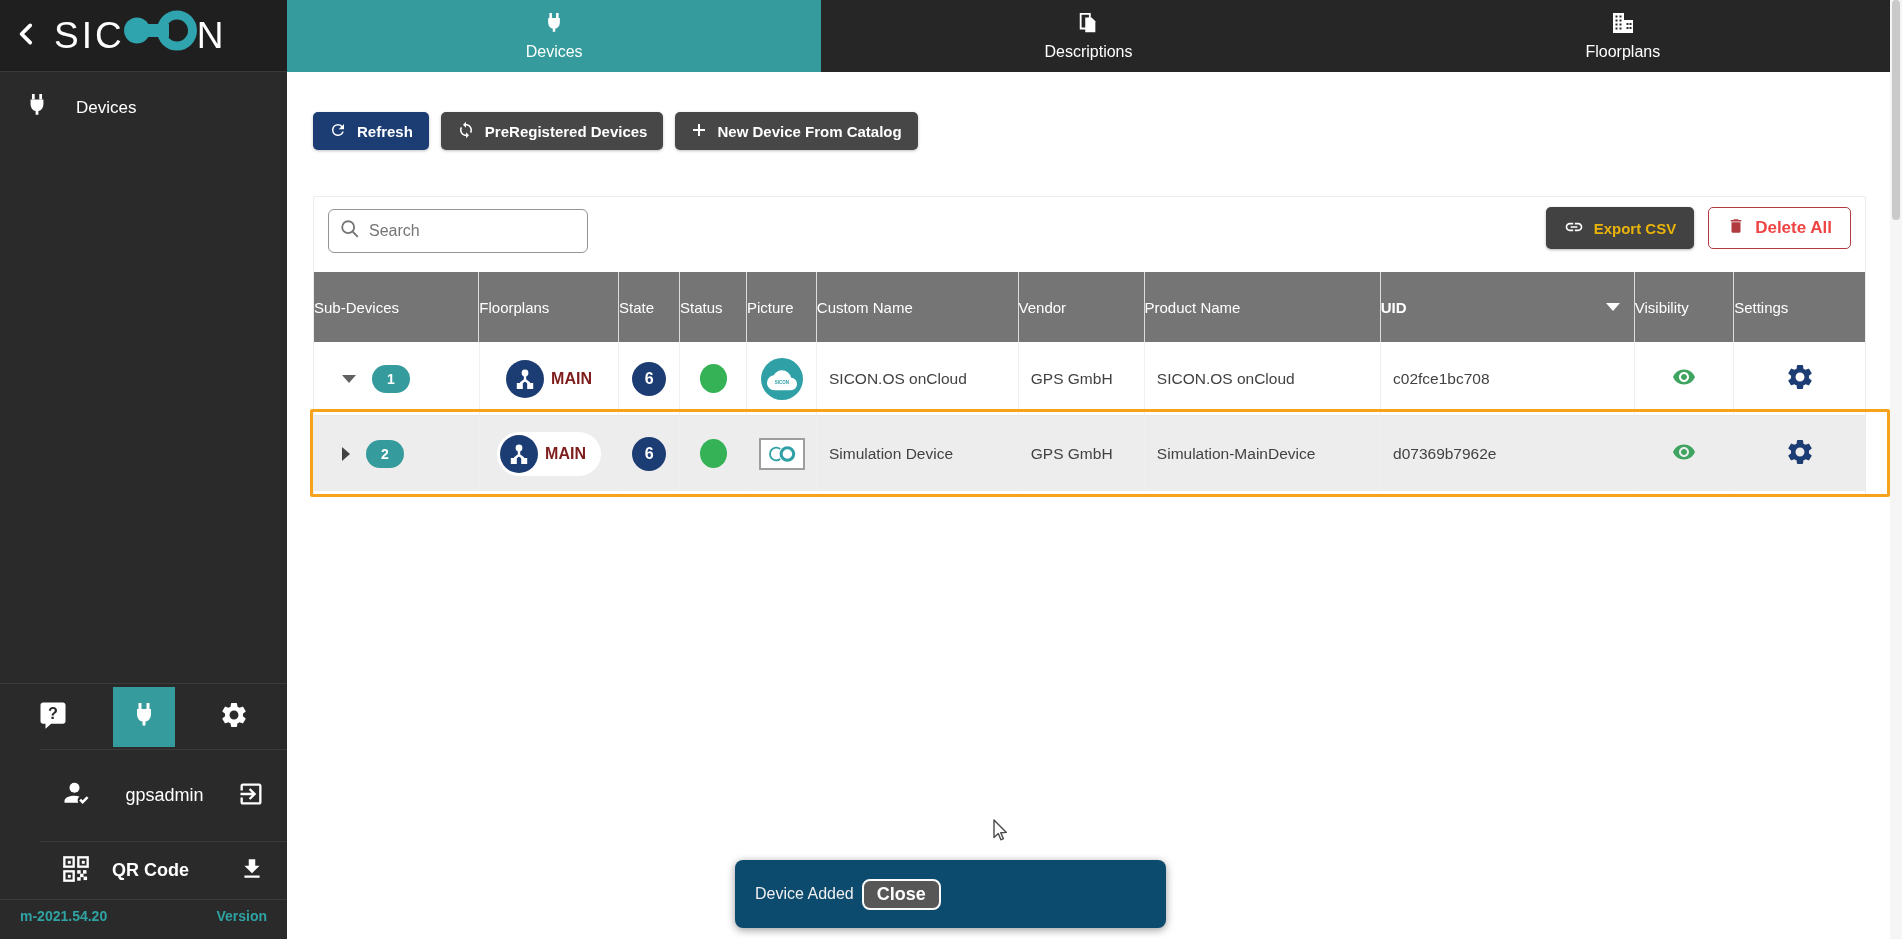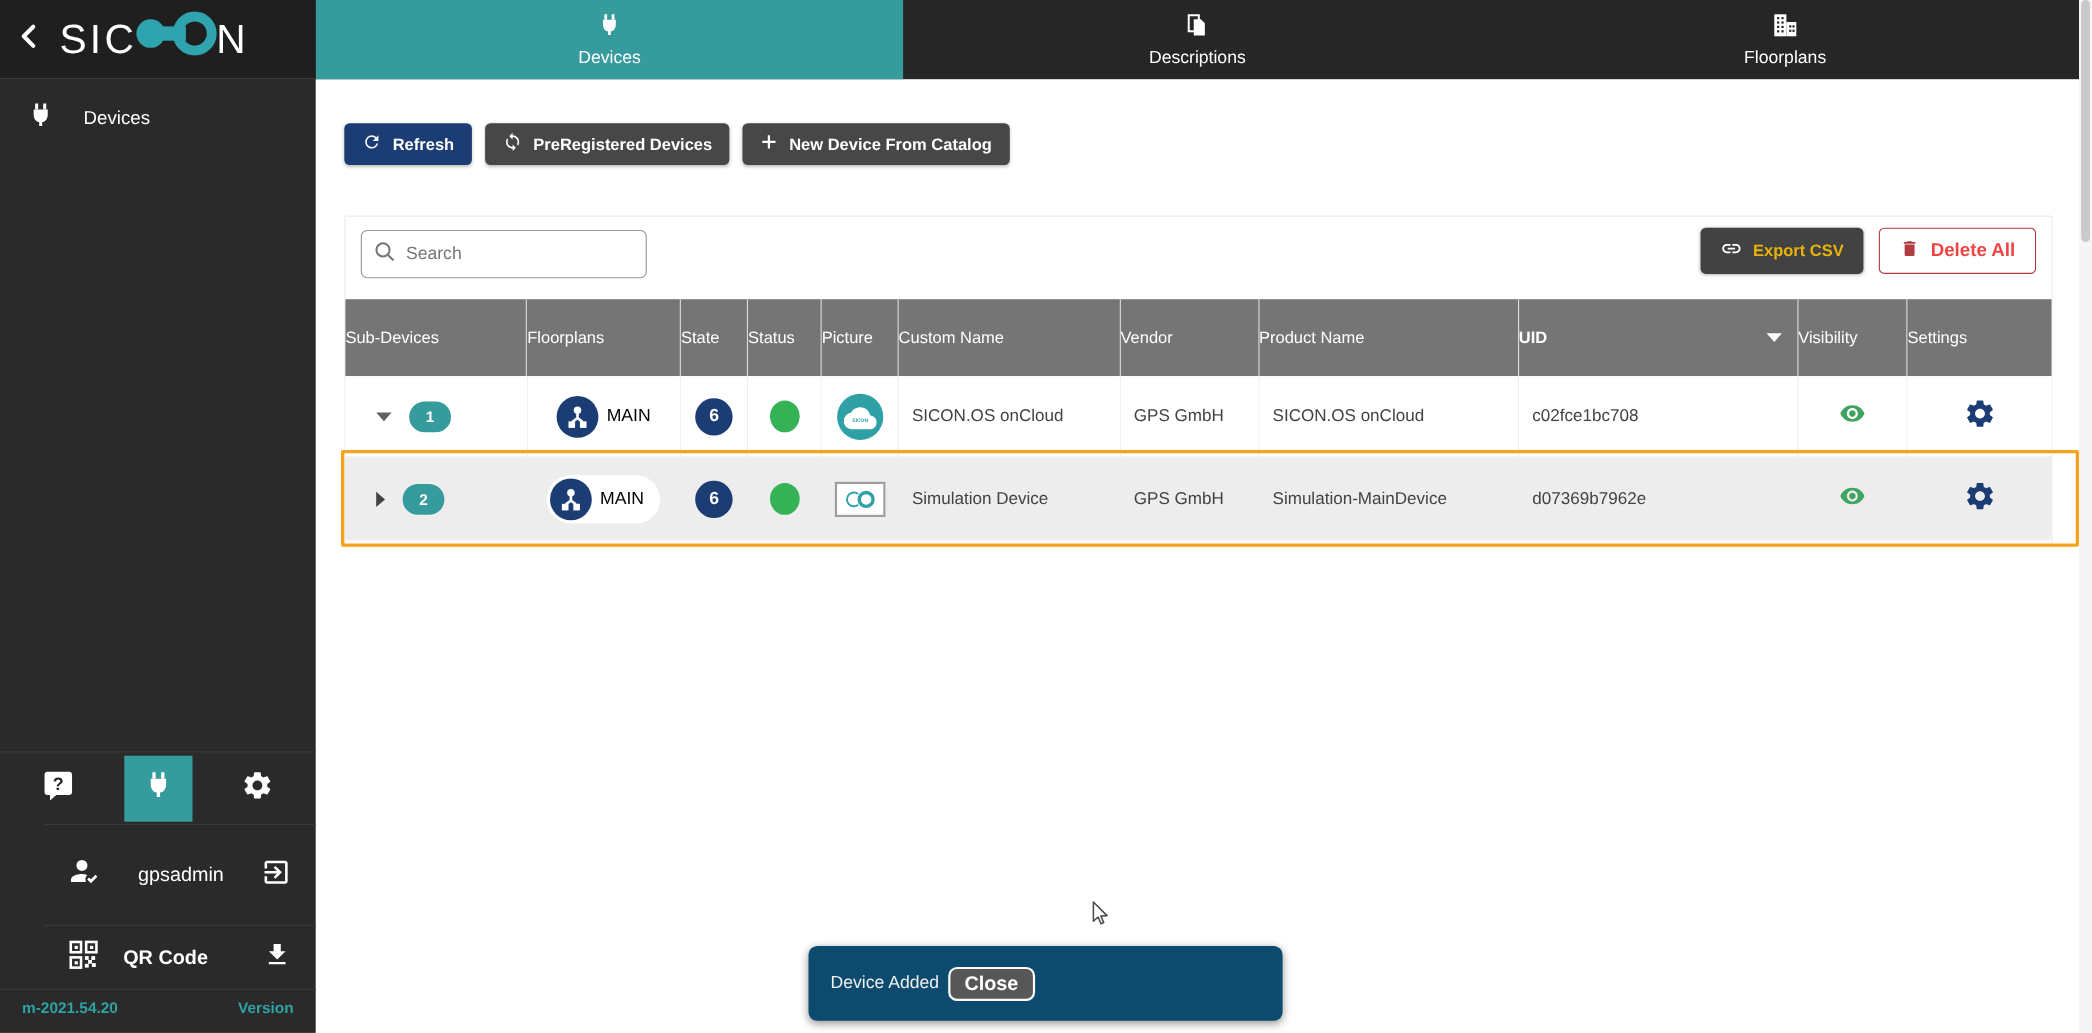--- a/index.html
+++ b/index.html
@@ -81,21 +81,21 @@
     border-left:8px solid #424242; }
   .tri-sort { width:0; height:0; border-left:7px solid transparent; border-right:7px solid transparent;
     border-top:8px solid #fff; }
   .badge { min-width:38px; height:28px; border-radius:14px; background:#369b9d; color:#fff;
     display:flex; align-items:center; justify-content:center; font-size:14px; font-weight:bold; margin-left:16px; }
   .sub-cell { padding-left:28px; }
   .conn-group { display:flex; align-items:center; gap:7px; }
   .conn-pill { background:#fff; border-radius:22px; padding:3px 15px 3px 3px; }
   .conn-circle { width:38px; height:38px; border-radius:50%; background:#1c3c74;
     display:flex; align-items:center; justify-content:center; }
-  .conn-label { color:#000000; font-weight:normal; font-size:16px; }
+  .conn-label { color:#7f1d1d; font-weight:bold; font-size:16px; }
   .state-circle { width:34px; height:34px; border-radius:50%; background:#1c3c74; color:#fff;
     display:flex; align-items:center; justify-content:center; font-size:16px; font-weight:bold; }
   .status-dot { width:27px; height:29px; border-radius:50%; background:#34b255; }
   .pic-circle { width:42px; height:42px; border-radius:50%; background:#2fa0a5;
     display:flex; align-items:center; justify-content:center; position:relative; overflow:hidden; }
   .pic-box { width:46px; height:32px; background:#fff; border:2px solid #9e9e9e;
     display:flex; align-items:center; justify-content:center; }
 
   .highlight-frame { position:absolute; left:310px; top:409px; width:1580px; height:88px;
     border:3px solid #f6a31c; border-radius:2px; pointer-events:none; z-index:4; }

